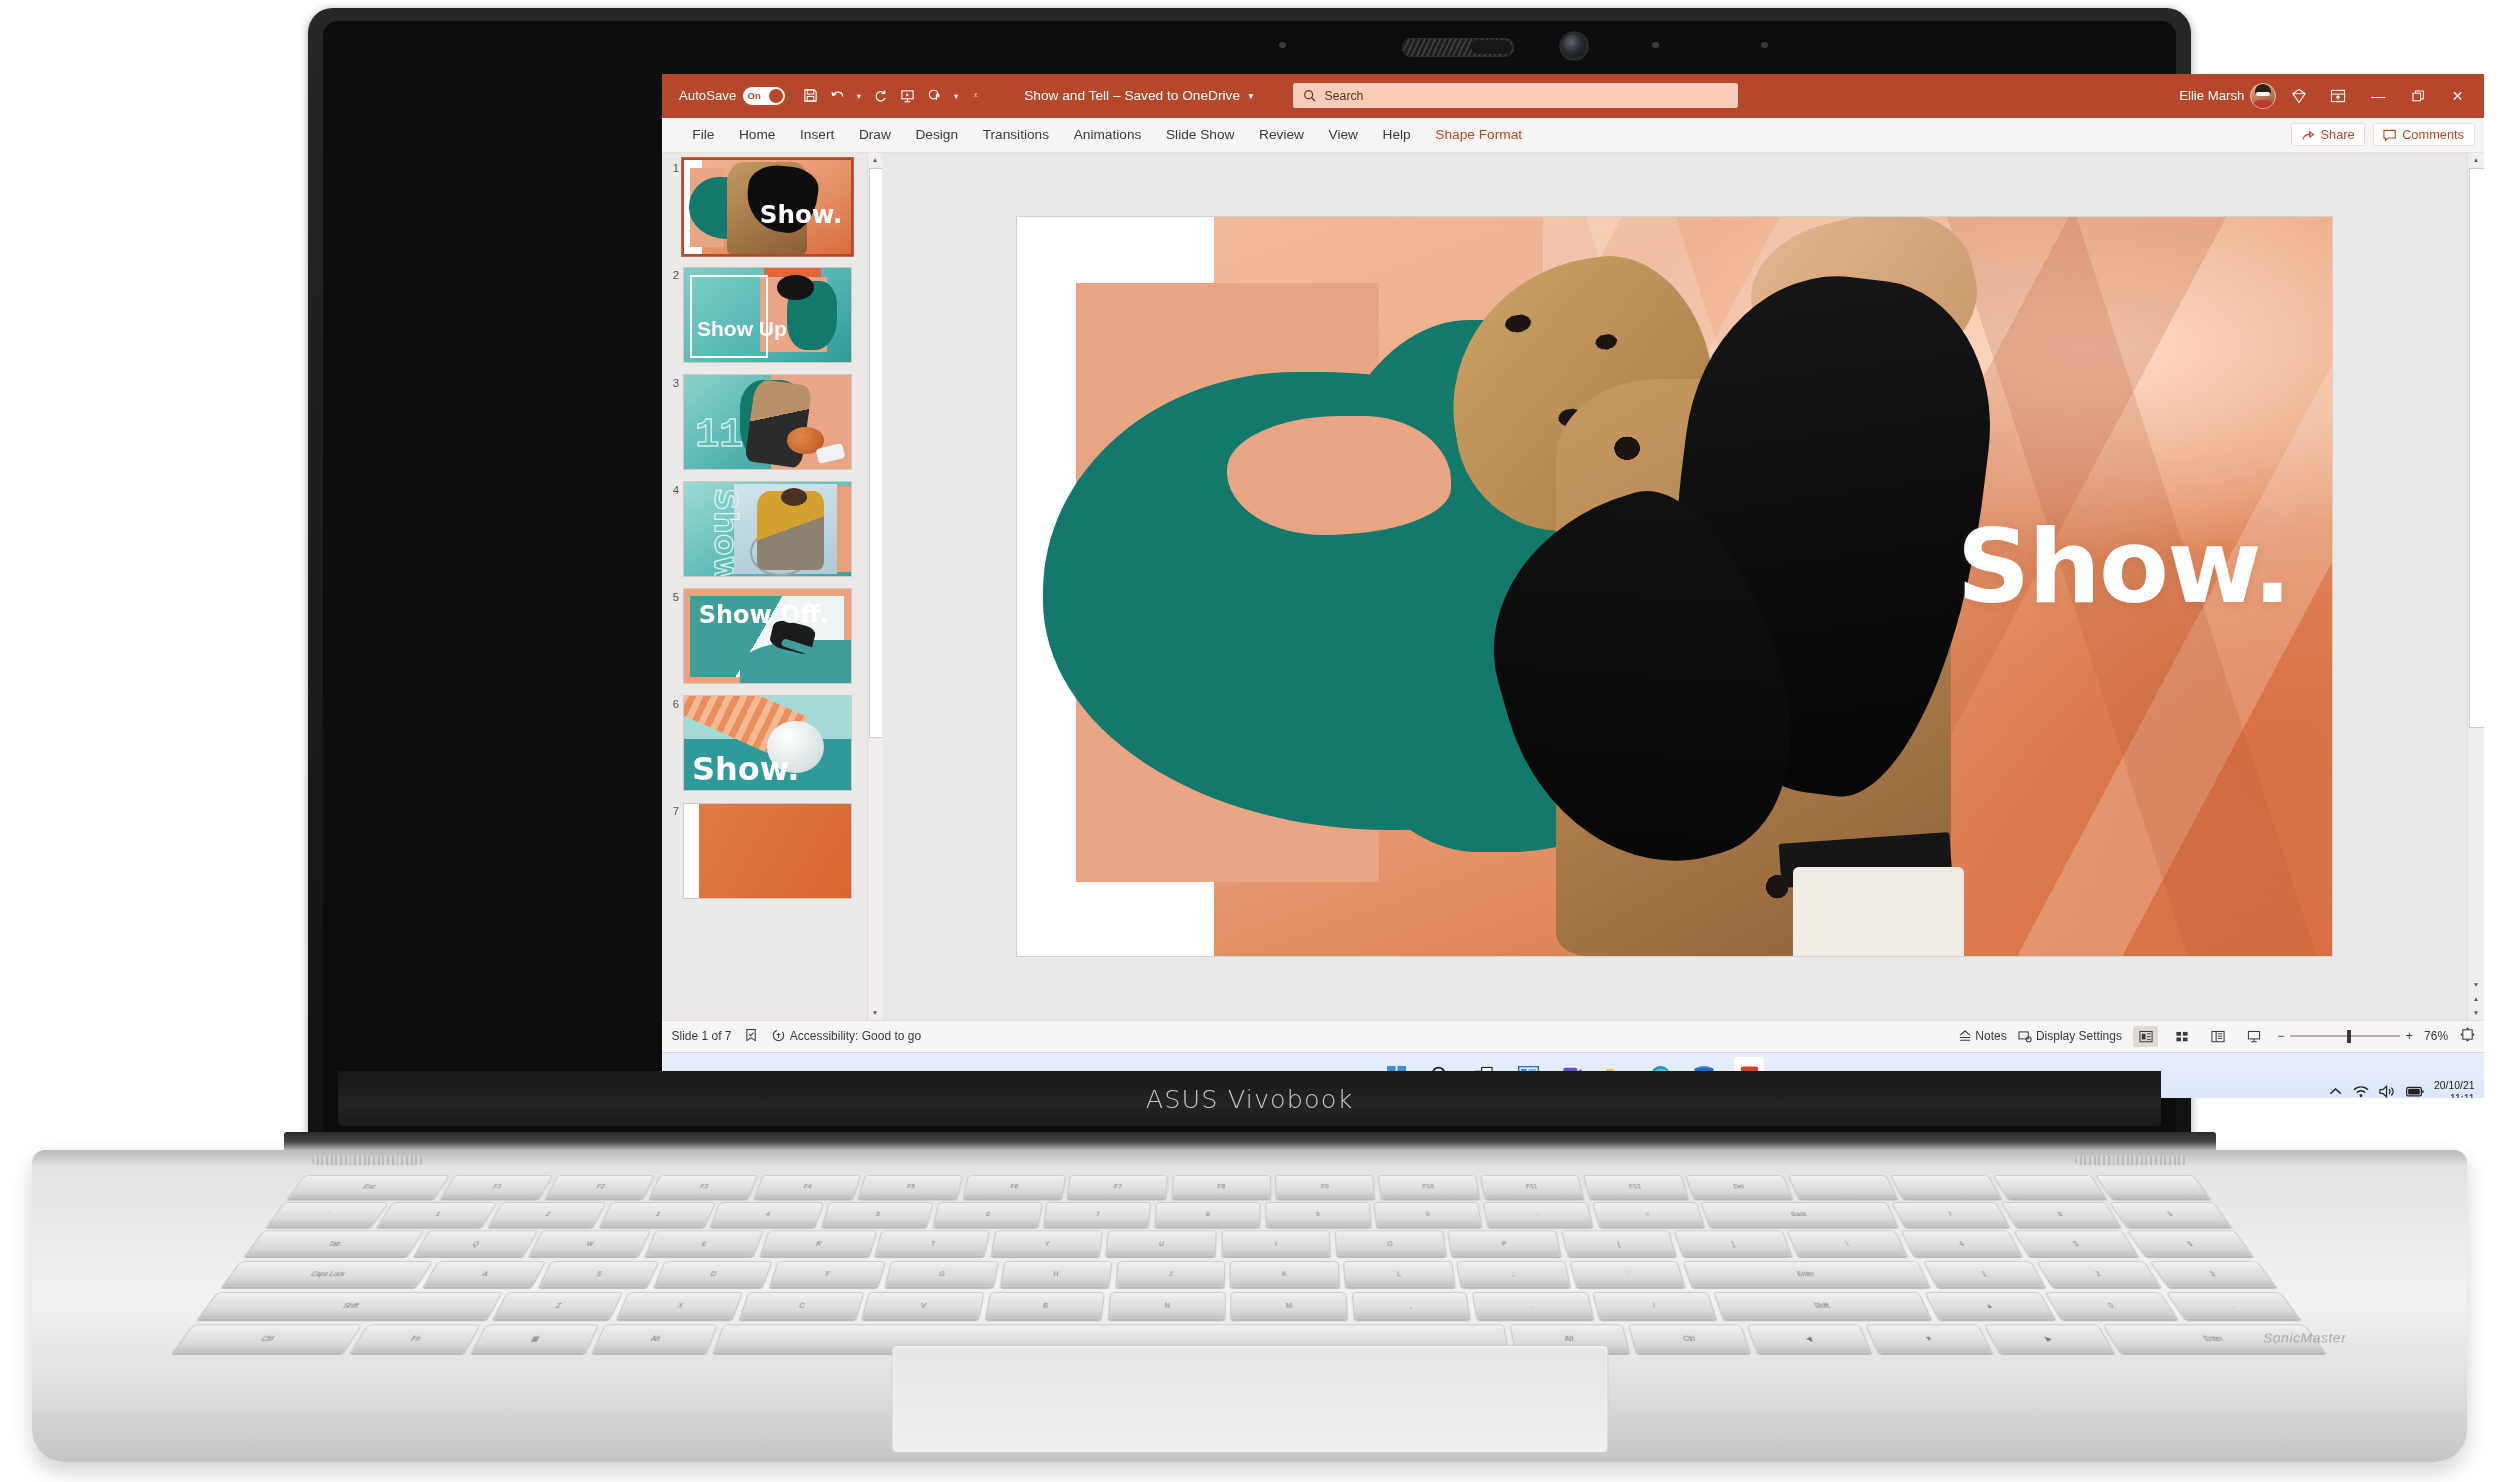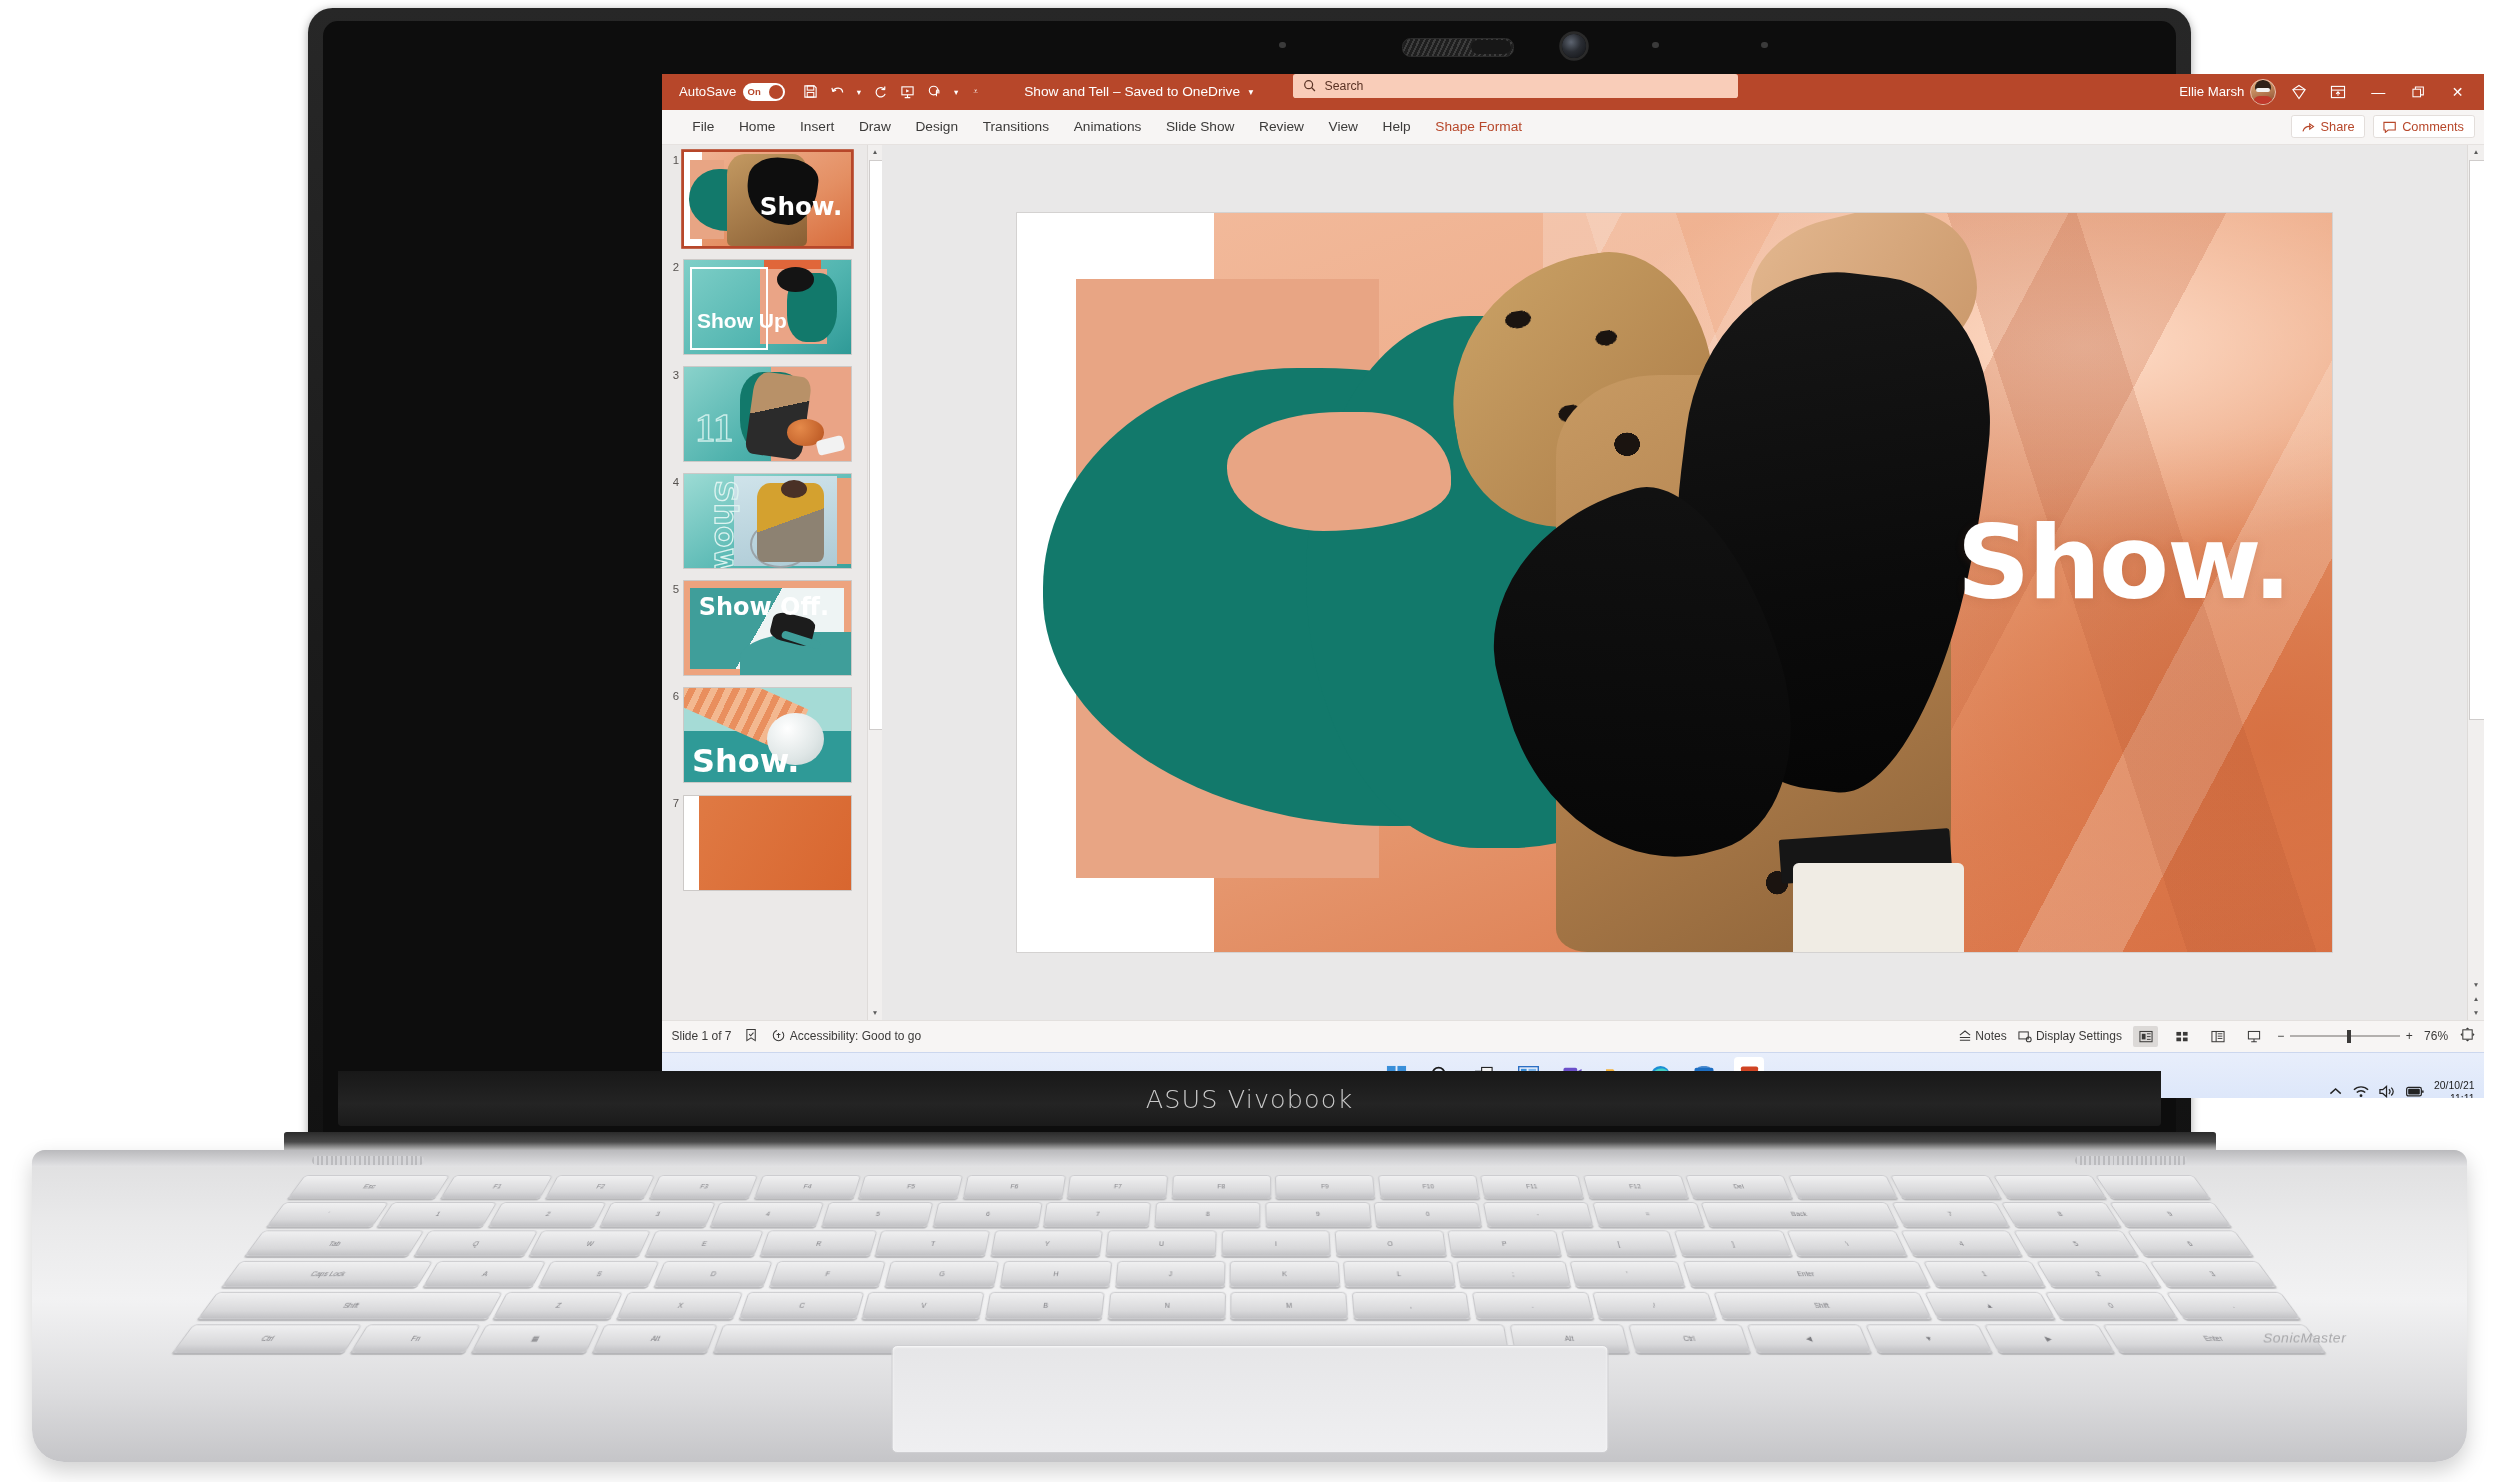--- a/index.html
+++ b/index.html
@@ -98,21 +98,21 @@
   }
   .sonic{
     position:absolute;right:121px;top:180px;font-size:14px;color:#a8a8ab;
     font-style:italic;letter-spacing:0.5px;font-family:"Liberation Sans",sans-serif;
     transform:perspective(662px) rotateX(26deg);
   }
 
   
   .ppt{position:absolute;inset:0;display:flex;flex-direction:column;background:#f3f3f3;}
   .titlebar{
-    height:36px;background:#b7472a;display:flex;
+    height:44px;background:#b7472a;display:flex;align-items:center;
     padding:0 5.7px;flex:0 0 auto;color:#fff;
   }
   .autosave-wrap{display:flex;align-items:center;gap:6.6px;margin-left:11.4px;}
   .autosave-label{font-size:13.2px;color:#fff;}
   .toggle{
     width:42px;height:18px;border-radius:9.5px;background:#fff;position:relative;
     display:flex;align-items:center;
   }
   .toggle .tl{font-size:9.5px;color:#b7472a;font-weight:bold;margin-left:4.7px;}
   .toggle .knob{position:absolute;right:1.9px;top:1.9px;width:14px;height:14px;border-radius:50%;background:#b7472a;}
@@ -291,21 +291,21 @@
   .t2 .hd{position:absolute;left:56%;top:8%;width:22%;height:26%;background:#141414;border-radius:50%;}
   .t2 .wbx{position:absolute;left:4%;top:8%;width:44%;height:84%;border:2.8px solid #fff;}
   .t2 .tx{position:absolute;left:8%;top:56%;color:#fff;font-size:21px;font-weight:bold;line-height:.88;font-family:Liberation Sans, sans-serif;}
 
   .t3 .bg{position:absolute;inset:0;background:linear-gradient(140deg,#8ad2cb,#4fb2ad 55%,#2f9a97);}
   .t3 .pk{position:absolute;left:52%;top:0;width:48%;height:100%;background:#eaa486;}
   .t3 .gr{position:absolute;left:34%;top:6%;width:40%;height:88%;background:#12796b;border-radius:34% 40% 36% 42%;}
   .t3 .lg{position:absolute;left:40%;top:8%;width:34%;height:88%;background:linear-gradient(160deg,#b89168 0 42%,#2b2b2b 42%);border-radius:24% 18% 16% 14%;transform:rotate(8deg);}
   .t3 .bl{position:absolute;left:62%;top:56%;width:22%;height:28%;border-radius:50%;background:radial-gradient(circle at 35% 32%,#e58a4a,#b6521f);}
   .t3 .sh{position:absolute;left:80%;top:76%;width:16%;height:16%;background:#f2f2f2;border-radius:3.8px;transform:rotate(-14deg);}
-  .t3 .num{position:absolute;left:7%;top:48%;color:transparent;-webkit-text-stroke:1.4px #cdeeea;font-size:40px;font-weight:bold;font-family:Liberation Serif, serif;line-height:.8;}
+  .t3 .num{position:absolute;left:7%;top:48%;color:transparent;-webkit-text-stroke:1.4px #cdeeea;font-size:40px;font-weight:bold;font-family:Liberation Mono, monospace;line-height:.8;}
 
   .t4 .bg{position:absolute;inset:0;background:linear-gradient(150deg,#9cdbd4,#5ab9b4 60%,#3aa29d);}
   .t4 .ph{position:absolute;left:30%;top:2%;width:62%;height:96%;background:linear-gradient(170deg,#cfe3ea,#aecbd6);}
   .t4 .or{position:absolute;right:0;top:4%;width:8%;height:92%;background:#e8a07a;}
   .t4 .fg{position:absolute;left:44%;top:10%;width:40%;height:84%;background:linear-gradient(160deg,#d4a12f 0 48%,#8d8272 48%);border-radius:20% 16% 10% 10%;}
   .t4 .hd{position:absolute;left:58%;top:6%;width:16%;height:20%;background:#4a3126;border-radius:50%;}
   .t4 .wheel{position:absolute;left:40%;top:50%;width:34%;height:46%;border:2.8px solid #9aa3a8;border-radius:50%;}
   .t4 .sho{position:absolute;left:7%;top:6%;width:30%;height:86%;color:transparent;-webkit-text-stroke:1.3px #ddf3f0;font-size:32px;font-weight:bold;writing-mode:vertical-rl;font-family:"DejaVu Sans",sans-serif;}
 
   .t5 .bd{position:absolute;inset:0;background:#eda37e;}

